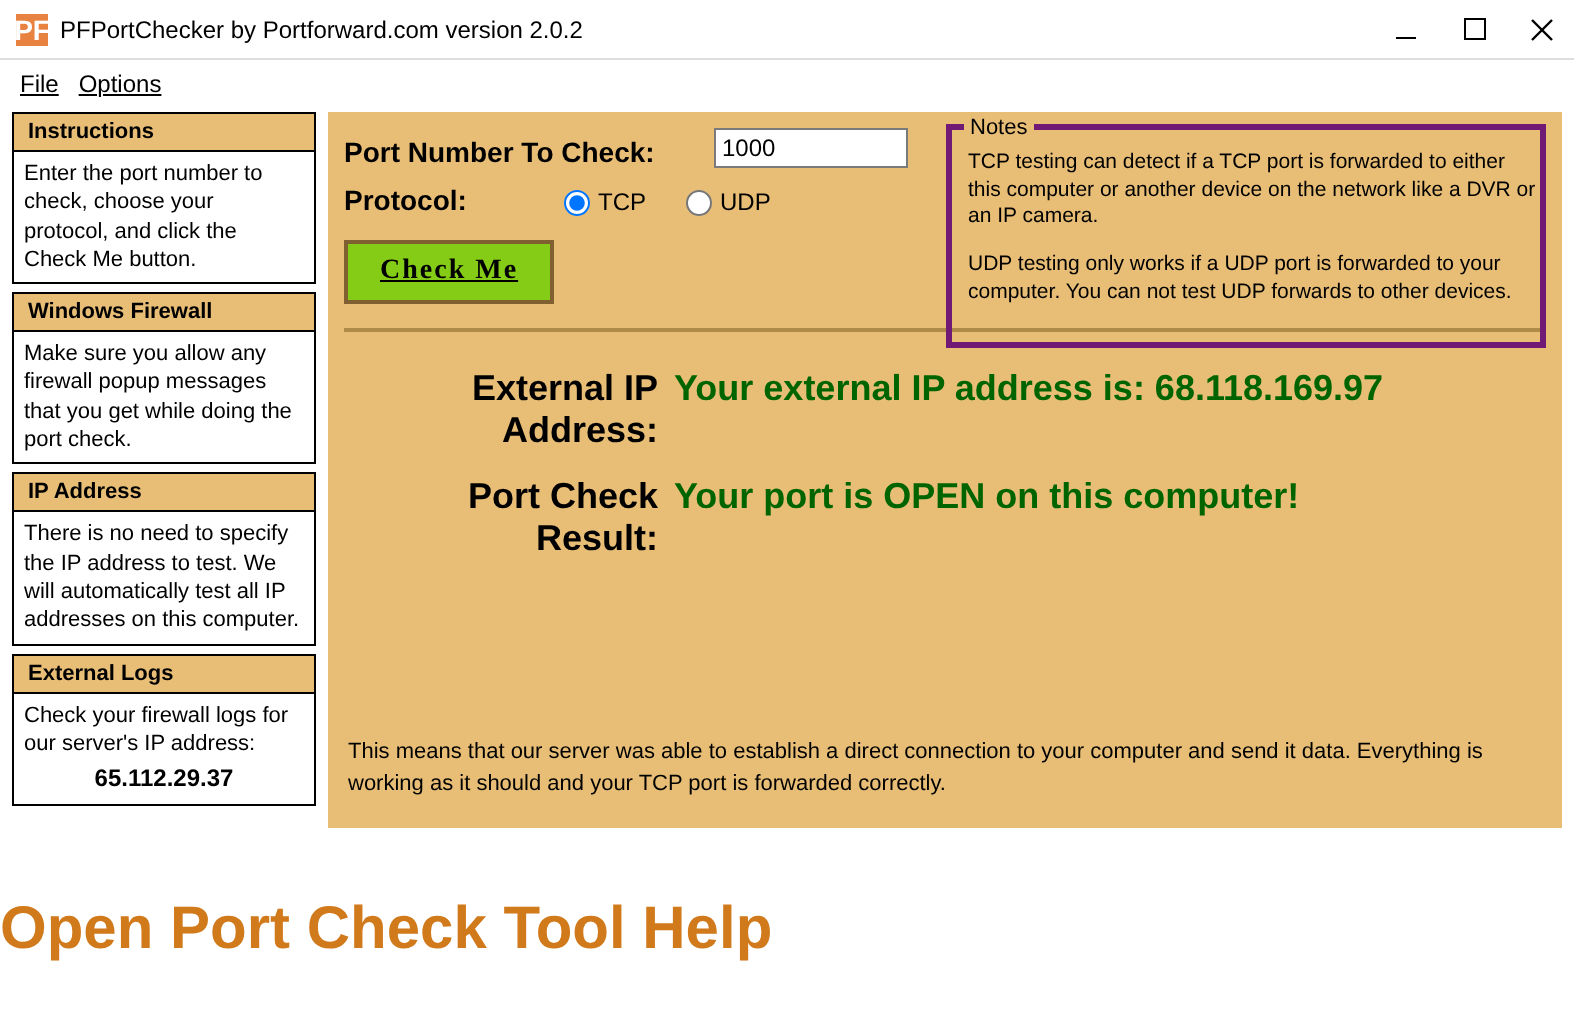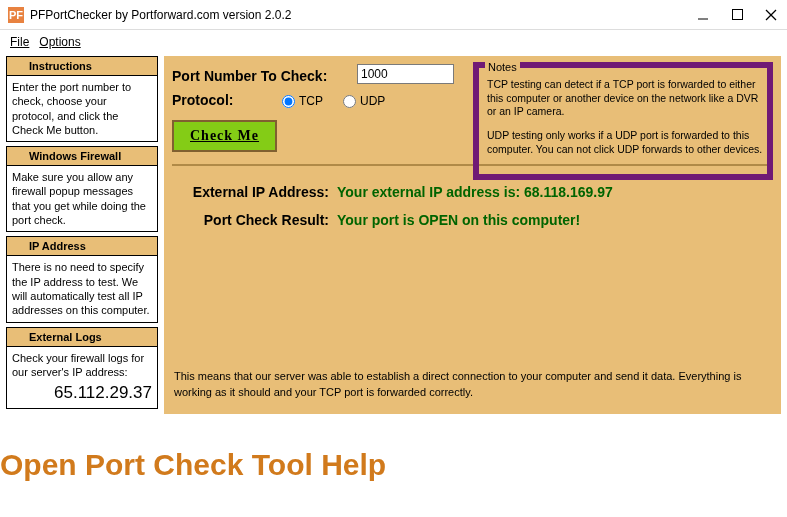--- a/index.html
+++ b/index.html
@@ -1,41 +1,41 @@
 <!DOCTYPE html>
 <html><head>
 <meta charset="utf-8">
 <style>
 * { margin: 0; padding: 0; box-sizing: border-box; font-family: Tahoma, Geneva, sans-serif; }
 body { background: #fff; width: 787px; height: 517px; }
 .titlebar { display: flex; align-items: center; height: 30px; padding: 0 8px; border-bottom: 1px solid #ddd; }
-.titlebar-icon { width: 16px; height: 16px; background: #e88240; margin-right: 6px; display: flex; align-items: center; justify-content: center; font-size: 11px; font-weight: bold; color: #fff; }
+.titlebar-icon { width: 16px; height: 16px; background: #e88240; margin-right: 6px; display: flex; align-items: center; justify-content: center; font-size: 14px; font-weight: bold; color: #fff; }
 .titlebar-text { font-size: 12px; flex: 1; }
 .titlebar-buttons { display: flex; gap: 18px; align-items: center; }
 .tb-btn { width: 16px; height: 16px; display: flex; align-items: center; justify-content: center; cursor: pointer; font-size: 14px; }
 .menubar { display: flex; gap: 2px; padding: 3px 6px; font-size: 12px; }
 .menu-item { padding: 2px 4px; text-decoration: underline; cursor: pointer; }
 .content { display: flex; padding: 2px 6px 6px 6px; gap: 6px; }
 .sidebar { width: 152px; display: flex; flex-direction: column; gap: 4px; }
 .sbox { border: 1px solid #000; }
-.sbox-head { background: #e8be77; font-size: 11px; font-weight: bold; padding: 3px 22px; border-bottom: 1px solid #000; }
+.sbox-head { background: #e8be77; font-size: 11px; font-weight: bold; padding: 3px 7px; border-bottom: 1px solid #000; }
 .sbox-body { font-size: 11px; padding: 4px 5px; line-height: 1.3; }
-.svr-ip { font-size: 17px; font-weight: normal; text-align: right; margin-top: 3px; }
+.svr-ip { font-size: 12px; font-weight: bold; text-align: center; margin-top: 3px; }
 .main { flex: 1; background: #e8be77; padding: 8px; position: relative; height: 358px; }
 .row { display: flex; align-items: flex-end; font-size: 14px; font-weight: bold; margin-bottom: 8px; }
 .lbl { width: 175px; }
 .port-input { width: 97px; height: 20px; font-size: 12px; padding: 0 3px; border: 1px solid #7a7a7a; background: #fff; margin-left: 10px; }
 .proto-group { display: flex; gap: 20px; align-items: center; margin-left: 10px; }
 .radio-lbl { display: inline-flex; align-items: center; gap: 4px; font-size: 12px; font-weight: normal; }
 .check-btn { background: #84cc16; border: 2px solid #806030; padding: 6px 16px; font-size: 14px; font-weight: bold; cursor: pointer; margin-top: 4px; margin-bottom: 8px; font-family: Georgia, serif; letter-spacing: 1px; text-decoration: underline; }
 .hr { border: none; border-top: 2px solid #b08a47; margin: 4px 0 18px 0; }
-.notes { position: absolute; top: 6px; right: 8px; width: 300px; border: 6px solid #701a75; padding: 10px 1px 8px 8px; font-size: 10.5px; line-height: 1.3; }
+.notes { position: absolute; top: 6px; right: 8px; width: 300px; border: 3px solid #701a75; padding: 10px 1px 8px 8px; font-size: 10.5px; line-height: 1.3; }
 .notes-lgd { position: absolute; top: -8px; left: 6px; background: #e8be77; padding: 0 3px; font-size: 11px; }
 .notes p { margin-bottom: 10px; }
-.result-row { display: flex; font-size: 14px; font-weight: bold; margin-bottom: 12px; }
+.result-row { display: flex; font-size: 18px; font-weight: bold; margin-bottom: 12px; }
 .result-lbl { width: 165px; text-align: right; padding-right: 8px; }
 .result-val { color: #006400; }
 .footnote { font-size: 11px; line-height: 1.4; position: absolute; bottom: 14px; left: 10px; right: 10px; }
 .big-title { font-size: 30px; font-weight: bold; color: #d17a1c; font-family: Verdana, sans-serif; margin-top: 28px; }
 input[type=radio] { margin: 0; }
 svg { display: block; }
 </style>
 </head>
 <body>
 
@@ -106,21 +106,21 @@
           <input type="radio" name="proto" style="">
           <span>UDP</span>
         </label>
       </div>
     </div>
     <button class="check-btn">Check Me</button>
 
     <div class="notes">
       <span class="notes-lgd">Notes</span>
       <p>TCP testing can detect if a TCP port is forwarded to either this computer or another device on the network like a DVR or an IP camera.</p>
-      <p>UDP testing only works if a UDP port is forwarded to this computer. You can not click UDP forwards to other devices.</p>
+      <p>UDP testing only works if a UDP port is forwarded to your computer. You can not test UDP forwards to other devices.</p>
     </div>
 
     <hr class="hr">
 
     <div class="result-row">
       <span class="result-lbl">External IP Address:</span>
       <span class="result-val">Your external IP address is: 68.118.169.97</span>
     </div>
     <div class="result-row">
       <span class="result-lbl">Port Check Result:</span>

